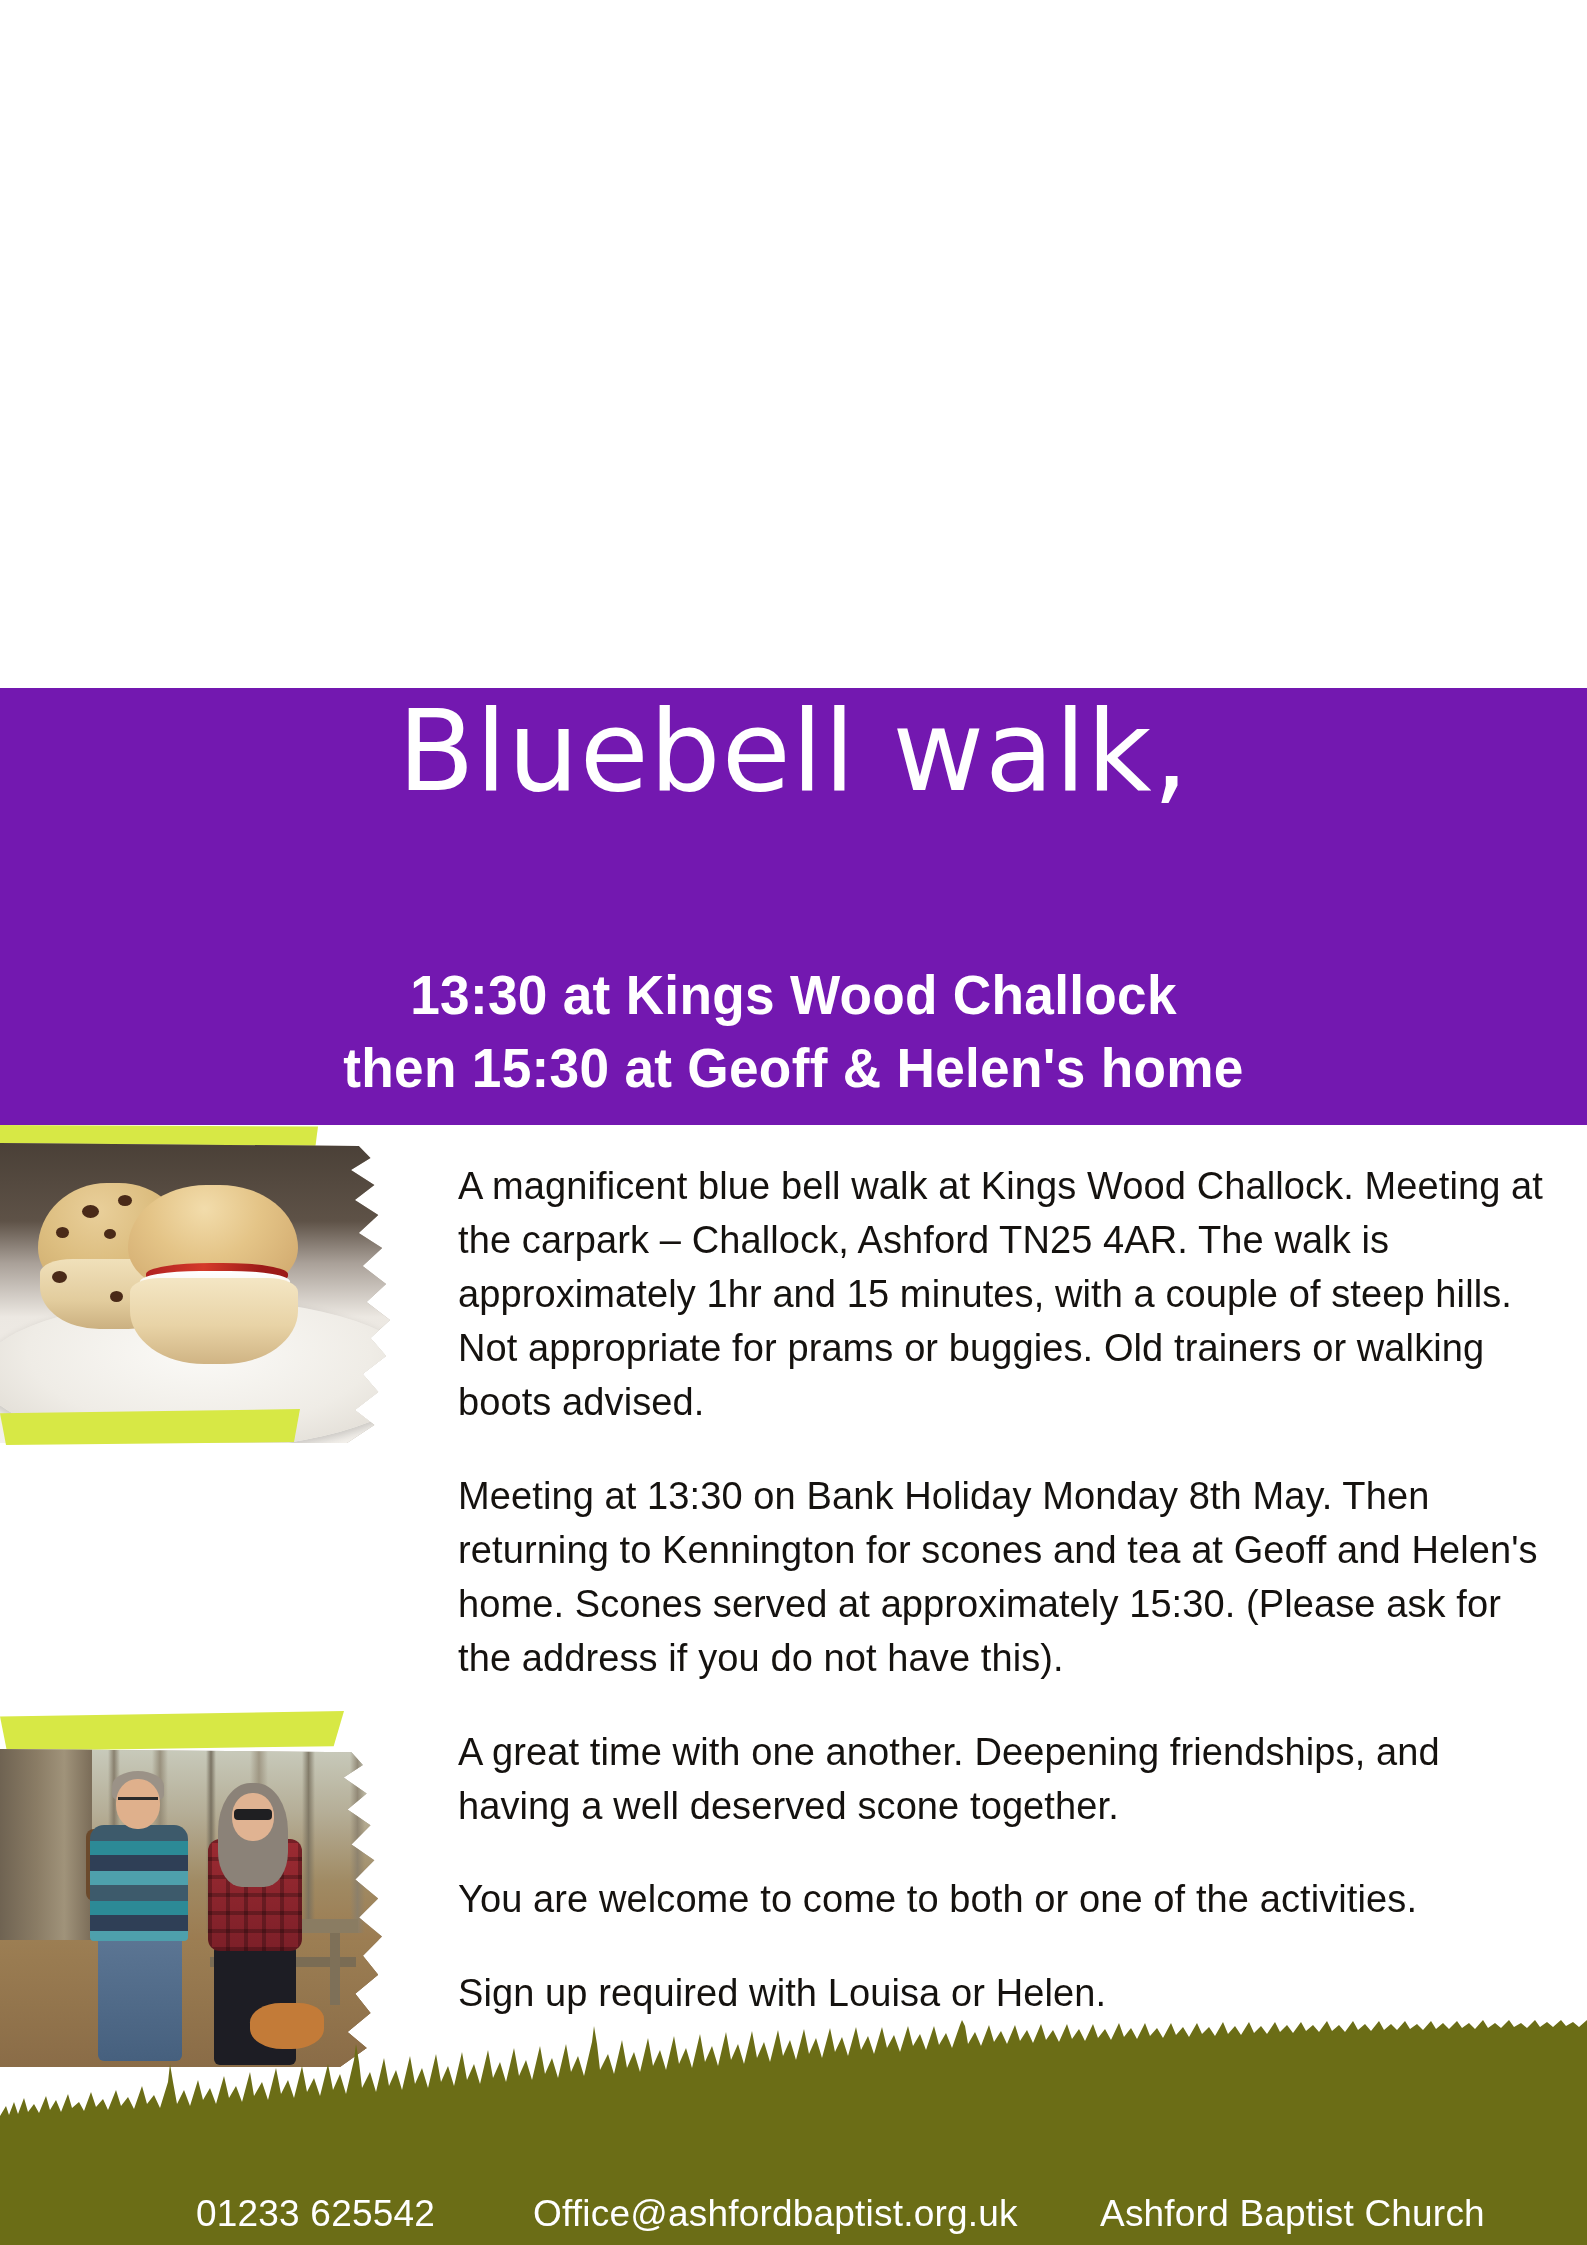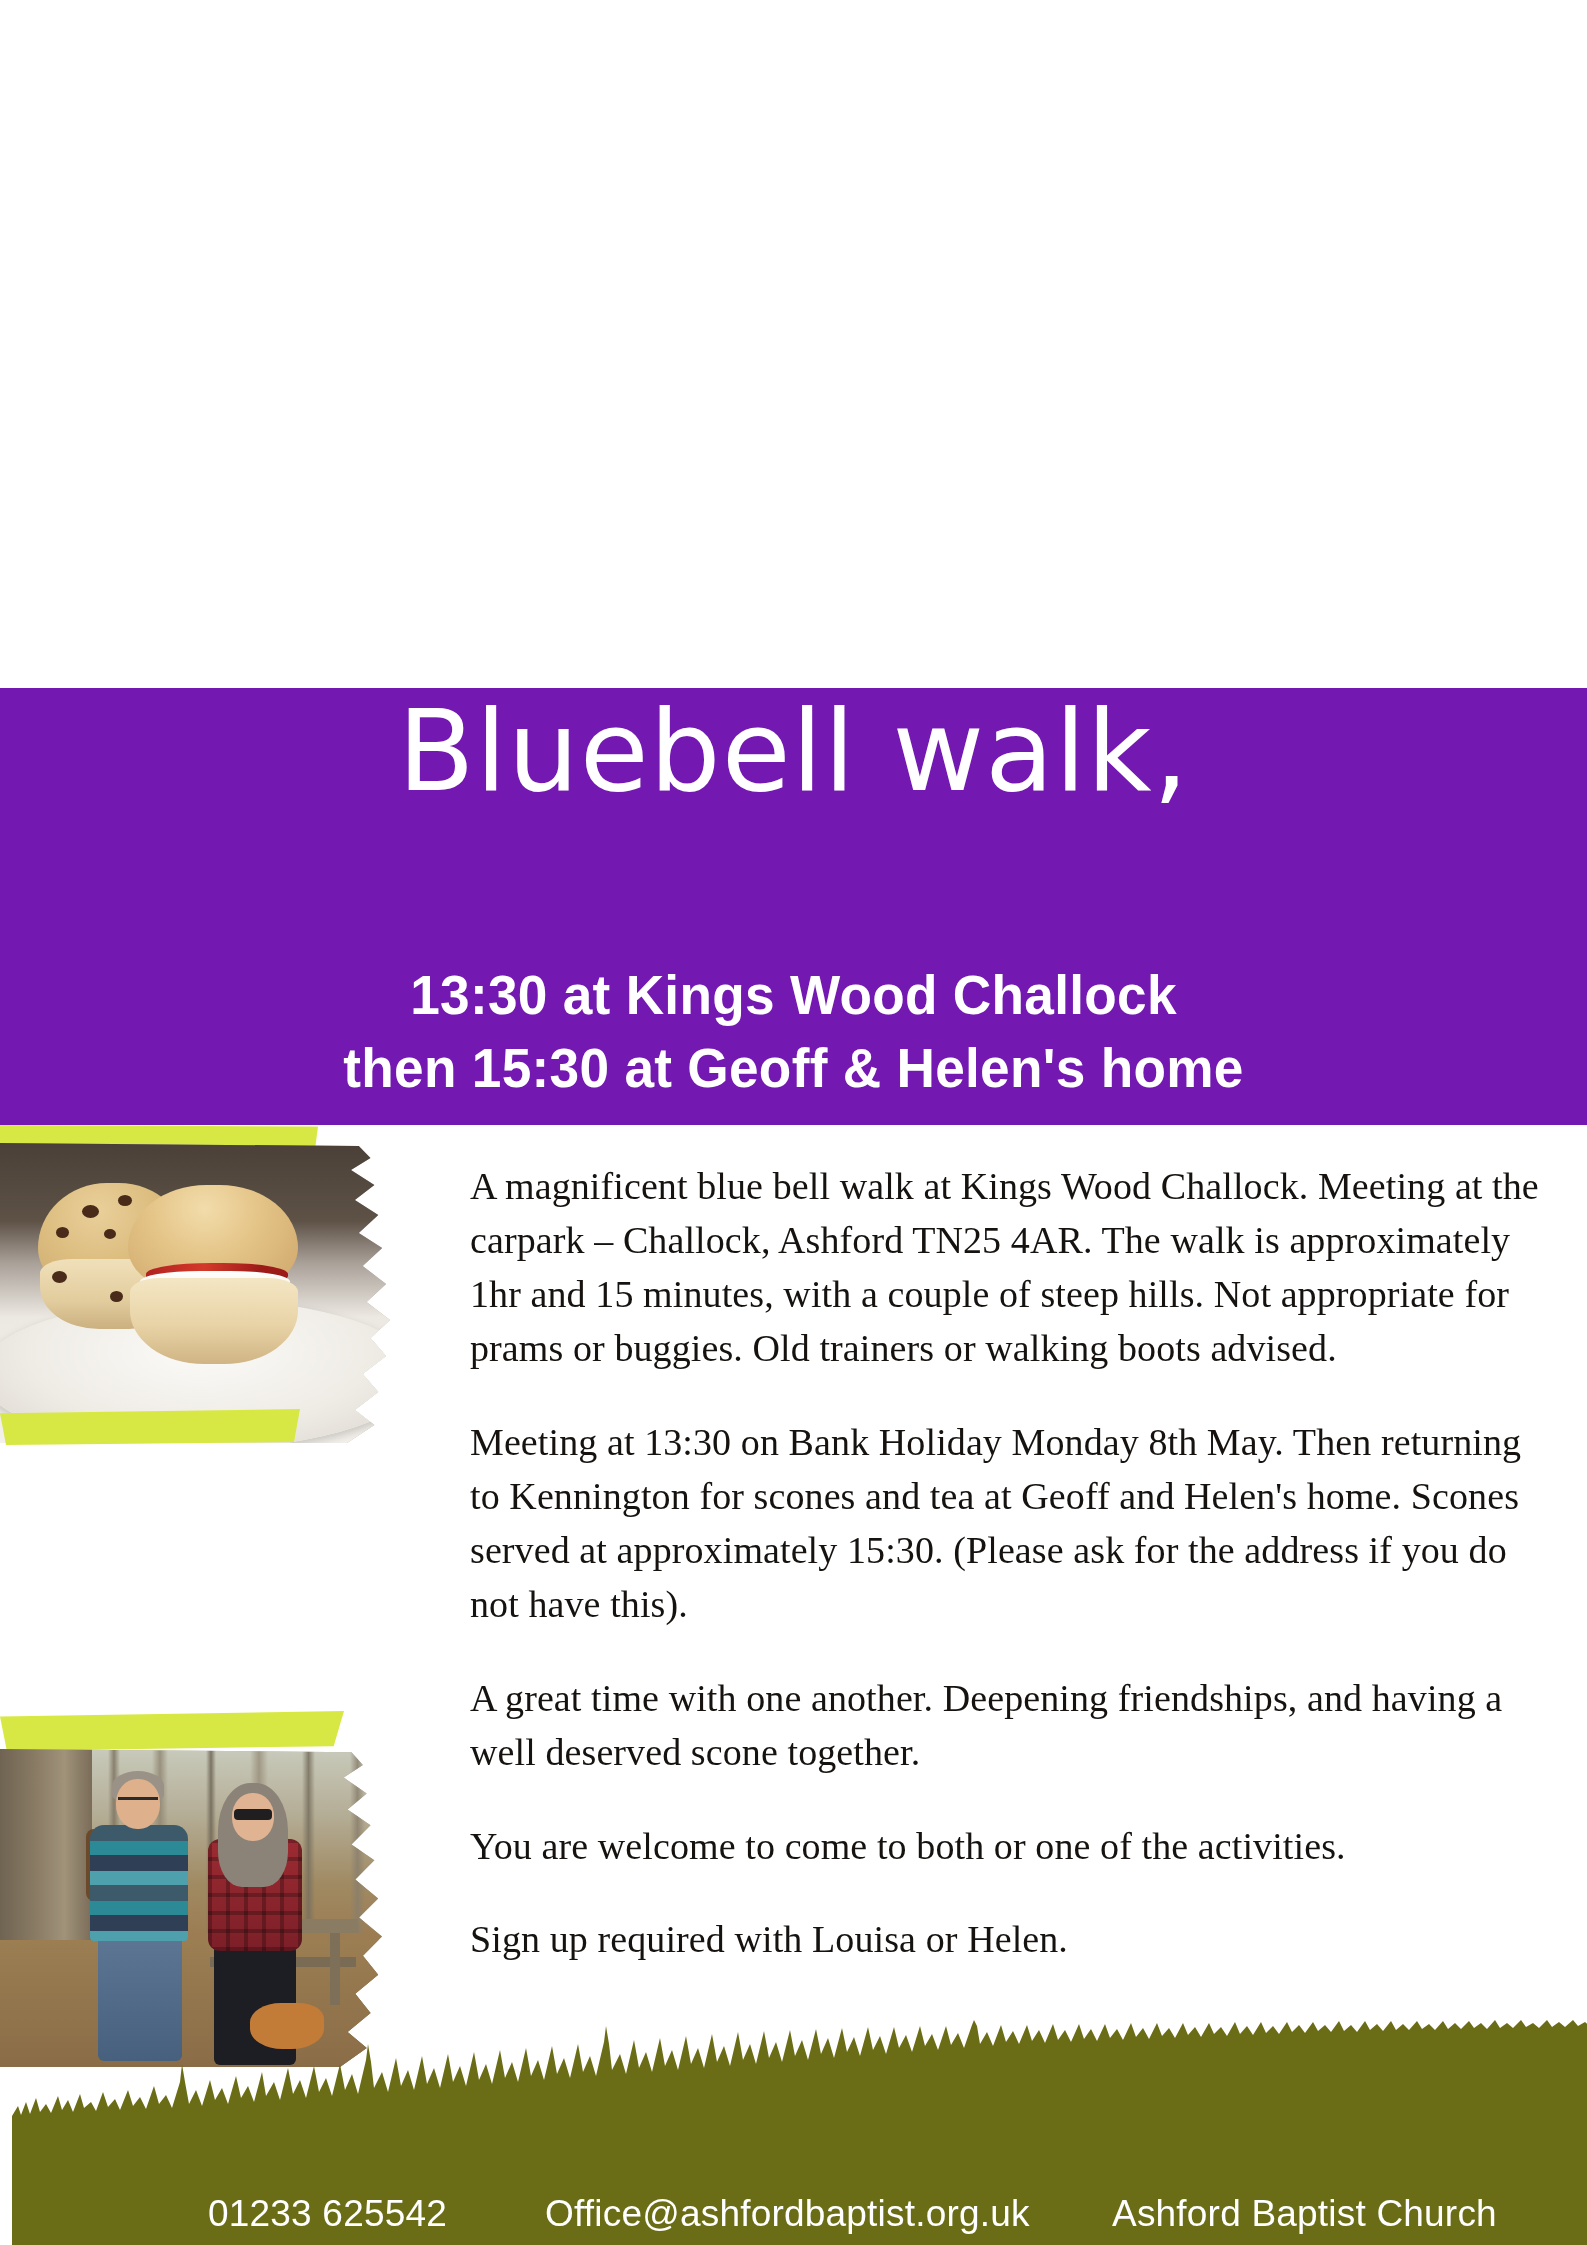--- a/index.html
+++ b/index.html
@@ -365,26 +365,26 @@
   .body-text {
     position: absolute;
     left: 458px; top: 1160px;
     width: 1090px;
     color: #15120f;
     font-family: "Liberation Sans Narrow", "Liberation Sans", sans-serif;
     font-size: 38px;
     line-height: 1.42;
     letter-spacing: .1px;
   }
-  .body-text p { margin: 0 0 40px 12px; font-family: Liberation Serif, serif; }
+  .body-text p { margin: 0 0 40px 0; }
   .body-text p:last-child { margin-bottom: 0; }
 
   
   .footer {
-    position: absolute; left: 12px; bottom: 0;
+    position: absolute; left: 0; bottom: 0;
     width: 1299px; height: 225px; text-align: center;
   }
   .footer-grass {
     position: absolute; left:0; top:0; width:1587px; height:120px;
     display:block;
   }
   .footer-fill {
     position:absolute; left:0; top:96px; width:1587px; height:129px;
     background:#6b6d16;
   }

